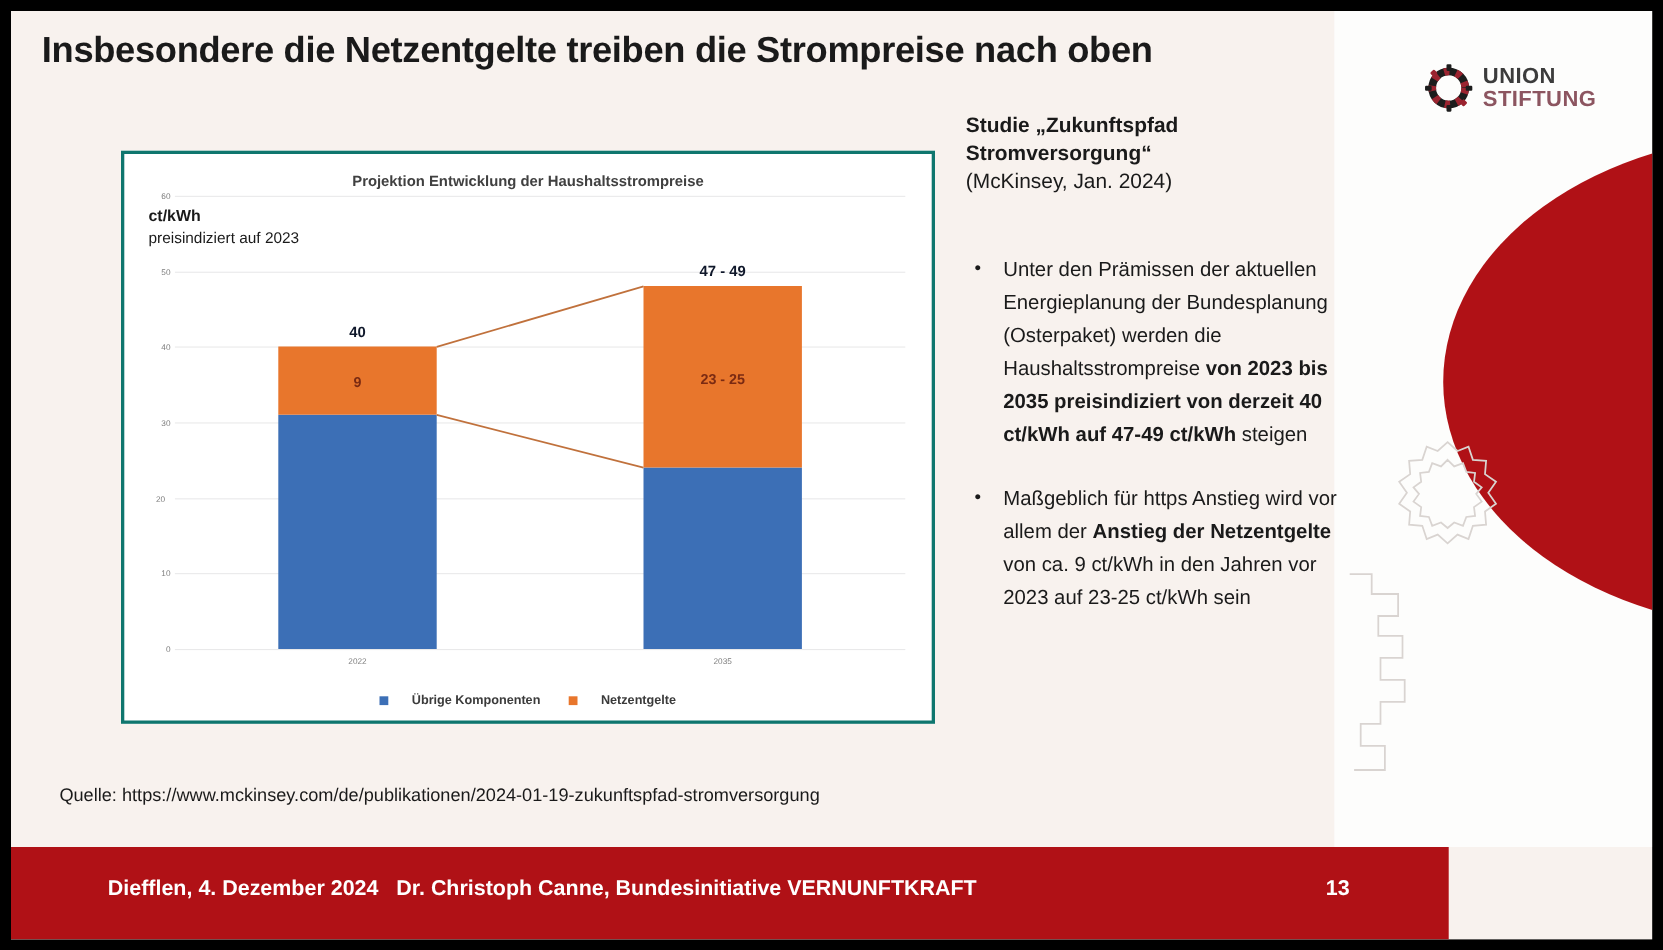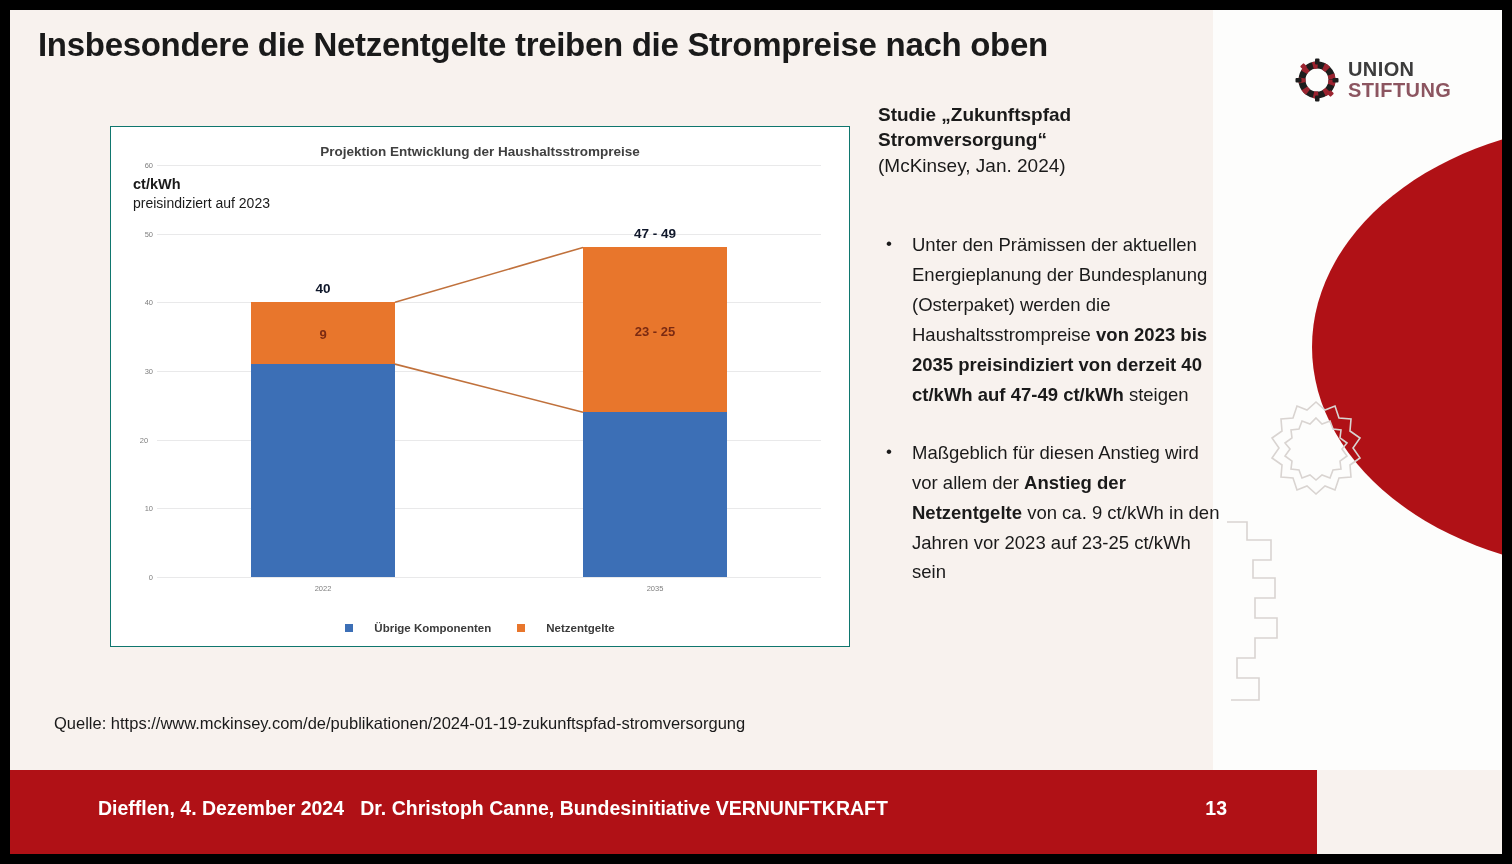--- a/index.html
+++ b/index.html
@@ -59,24 +59,24 @@
     left:1285px; top:48px;
     display:flex; align-items:center; gap:9px;
   }
   .logo-text { line-height:1.04; }
   .logo-union   { font-size:20px; font-weight:bold; color:#3C3C3C; letter-spacing:0.4px; }
   .logo-stiftung{ font-size:20px; font-weight:bold; color:#8C5560; letter-spacing:0.4px; }
 
   
   .chart-card {
     position:absolute;
-    left:100px; top:116px;
+    left:100px; top:127px;
     width:740px; height:521px;
     background:#FFFFFF;
-    border:1px solid #0f766e;
+    border:3px solid #0f766e;
   }
   .chart-title {
     position:absolute; top:17px; left:0; width:100%;
     text-align:center;
     font-size:13.5px; font-weight:bold; color:#404040;
   }
   .axis-note {
     position:absolute; left:22px; top:48px;
     color:#1A1A1A; line-height:1.32;
   }
@@ -277,21 +277,21 @@
     </div>
   </div>
 
   <div class="text-col">
     <div class="study-head">
       <span class="b">Studie „Zukunftspfad Stromversorgung“</span><br>
       <span>(McKinsey, Jan. 2024)</span>
     </div>
     <ul class="bullets" id="bullets">
         <li><span>Unter den Prämissen der aktuellen Energieplanung der Bundesplanung (Osterpaket) werden die Haushaltsstrompreise </span><b>von 2023 bis 2035 preisindiziert von derzeit 40 ct/kWh auf 47-49 ct/kWh</b><span> steigen</span></li>
-        <li><span>Maßgeblich für diesen Anstieg wird vor allem der </span><b>Anstieg der Netzentgelte</b><span> von ca. 9 ct/kWh in den Jahren vor 2023 auf 23-25 ct/kWh sein</span></li>
+        <li><span>Maßgeblich für https Anstieg wird vor allem der </span><b>Anstieg der Netzentgelte</b><span> von ca. 9 ct/kWh in den Jahren vor 2023 auf 23-25 ct/kWh sein</span></li>
       </ul>
   </div>
 
   <div class="source">Quelle: https://www.mckinsey.com/de/publikationen/2024-01-19-zukunftspfad-stromversorgung</div>
 
   <div class="footer">
     <div class="footer-text">Diefflen, 4. Dezember 2024   Dr. Christoph Canne, Bundesinitiative VERNUNFTKRAFT</div>
     <div class="page-num">13</div>
   </div>
 

